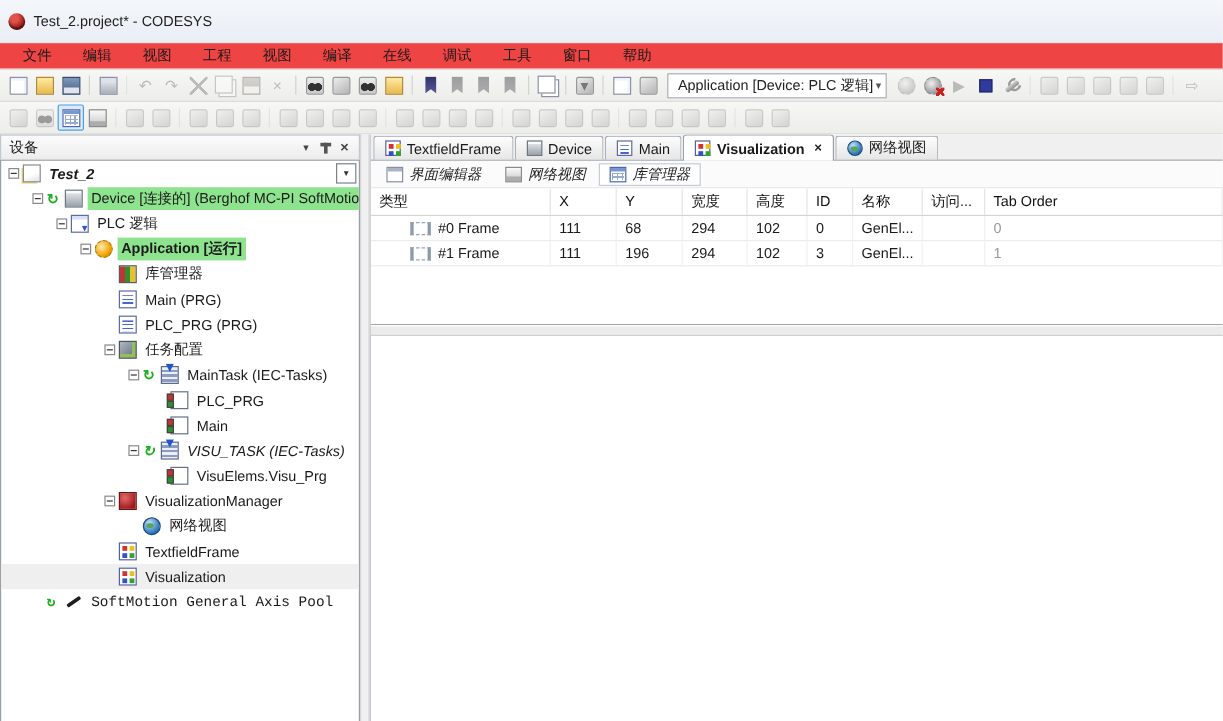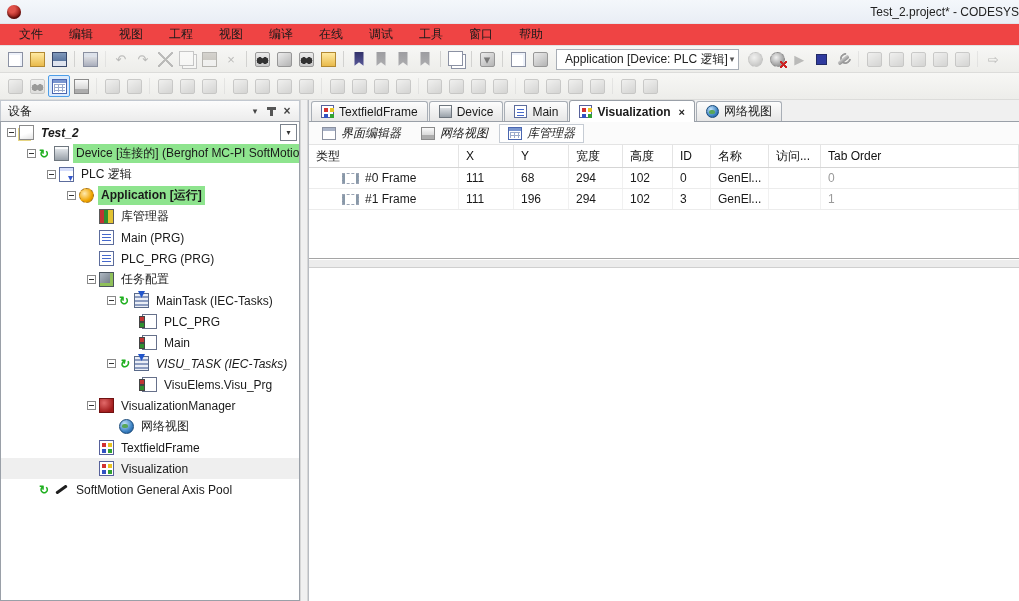--- a/index.html
+++ b/index.html
@@ -1,20 +1,20 @@
 <!DOCTYPE html>
 <html><head>
 <meta charset="utf-8">
 <style>
   * { margin:0; padding:0; box-sizing:border-box; }
   html,body { width:1019px; height:601px; overflow:hidden;
     font-family:"Liberation Sans", sans-serif; font-size:12px; color:#1a1a1a; background:#f0f0f0; }
 
   
-  .titlebar { height:24px; background:linear-gradient(#f4f7fb,#e9eef5); display:flex; align-items:center; padding-left:7px; gap:7px; border-bottom:1px solid #e0e4ea;justify-content:space-between; }
+  .titlebar { height:36px; background:linear-gradient(#f4f7fb,#e9eef5); display:flex; align-items:center; padding-left:7px; gap:7px; border-bottom:1px solid #e0e4ea; }
   .app-logo { width:14px; height:14px; border-radius:50%; background:radial-gradient(circle at 35% 30%, #e0524a 25%, #8c1410 70%, #4a0806); box-shadow:inset 0 -2px 2px rgba(0,0,0,.4); }
   .title-text { font-size:12px; color:#222; }
   .menubar { height:22px; display:flex; align-items:center; background:#ef4444; border-bottom:1px solid #e2e2e2; padding-left:6px; }
   .menu-item { padding:2px 13px; cursor:default; }
 
   
   .toolbar { height:27px; display:flex; align-items:center; background:linear-gradient(#f7f7f5,#ededea); border-bottom:1px solid #dcdcda; padding:0 4px; }
   .tbi { width:22px; height:22px; display:inline-flex; align-items:center; justify-content:center; position:relative; border:1px solid transparent; border-radius:2px; }
   .tbi.gap { margin-left:9px; }
   .tbi.gap::before { content:""; position:absolute; left:-6px; top:2px; bottom:2px; width:1px; background:#d2d2d0; }
@@ -590,21 +590,21 @@
 
             <span class="ic ic-visu"></span>
             <span class="tlabel">TextfieldFrame</span>
           </div>
             <div class="trow selected" style="padding-left: 86px;">
             <span class="exp"></span>
 
             <span class="ic ic-visu"></span>
             <span class="tlabel">Visualization</span>
           </div>
-            <div class="trow" style="padding-left: 26px;">
+            <div class="trow" style="padding-left: 26px; font-family: Liberation Mono, monospace;">
             <span class="exp"></span>
             <span class="refresh-badge refresh"></span>
             <span class="ic ic-axis"></span>
             <span class="tlabel">SoftMotion General Axis Pool</span>
           </div>
           </div>
       </div>
     </div>
 
     <div class="vsplit"></div>

